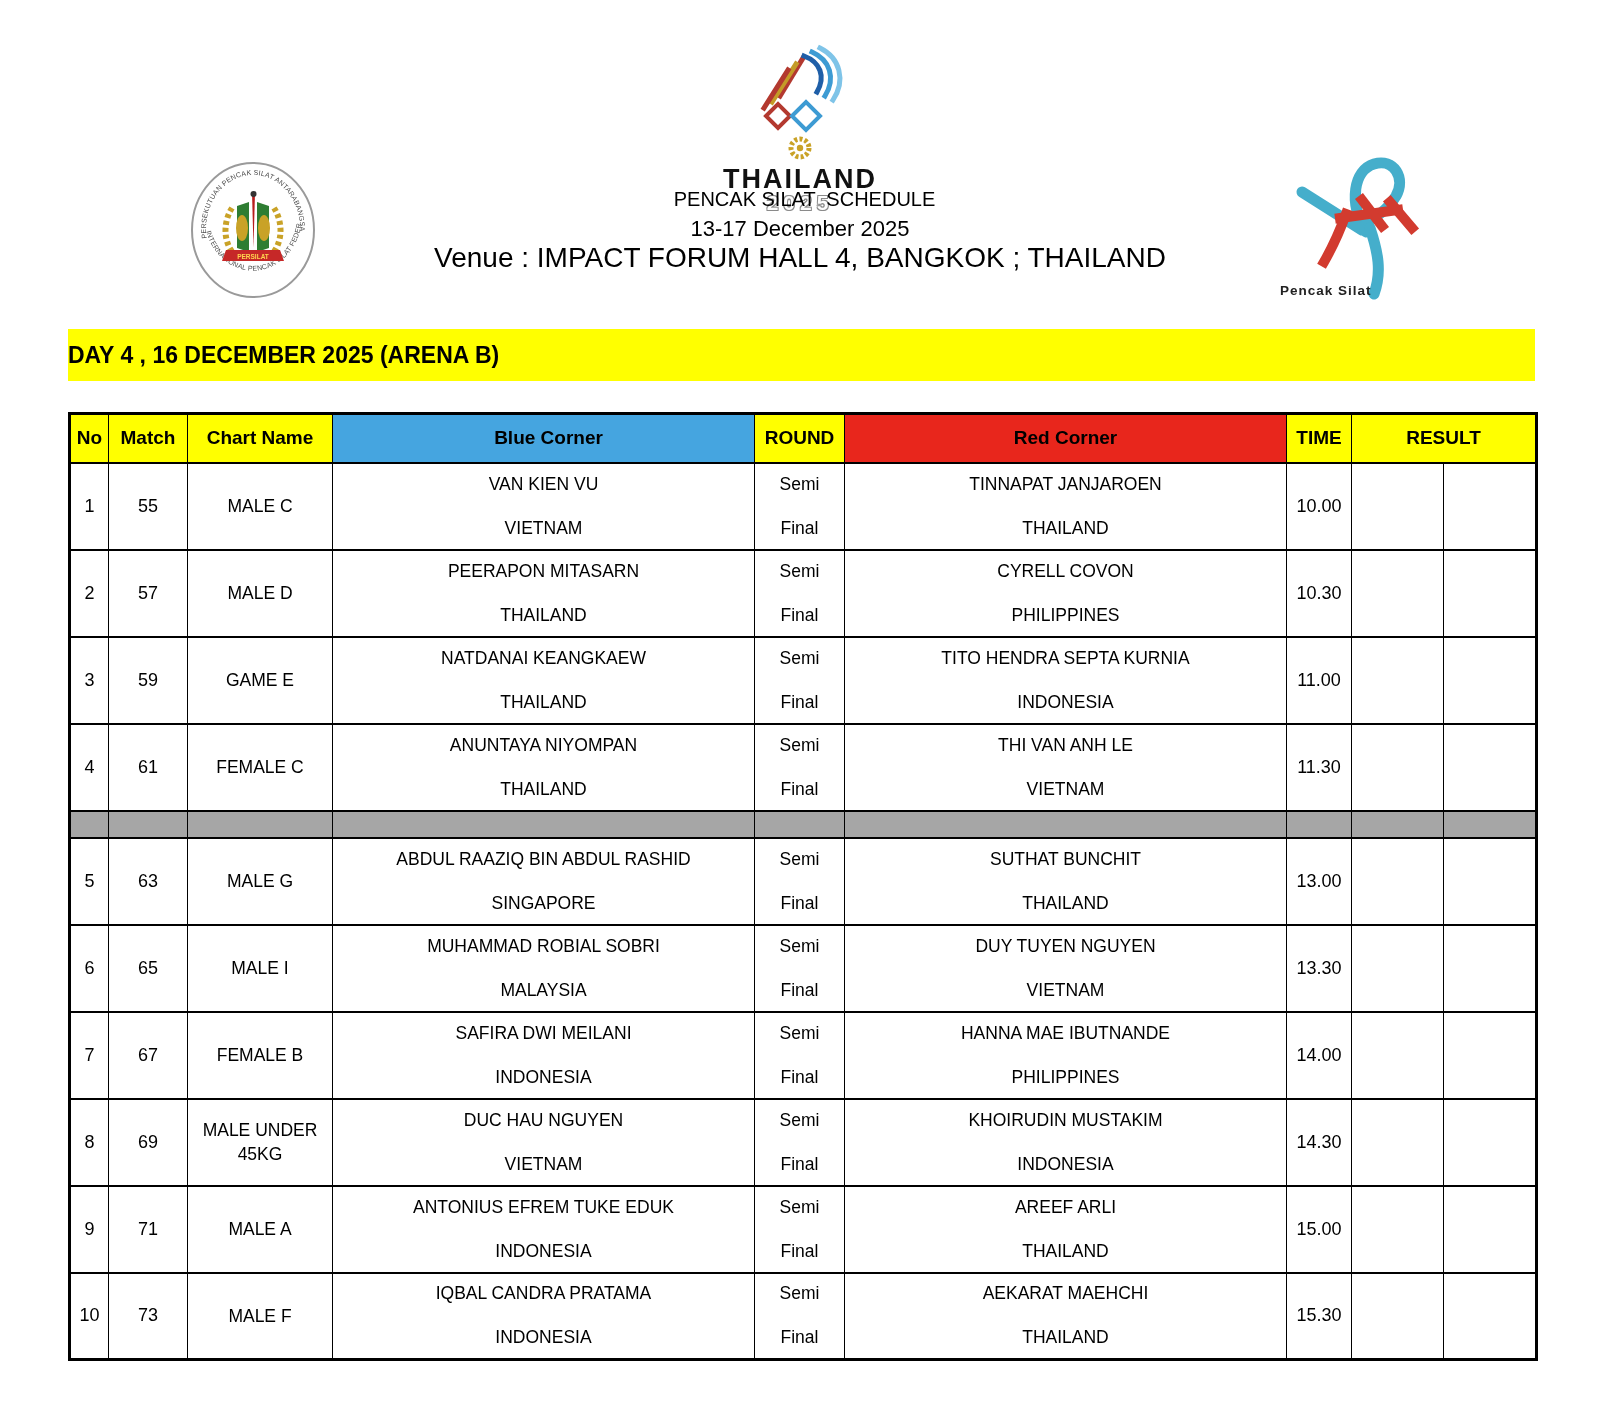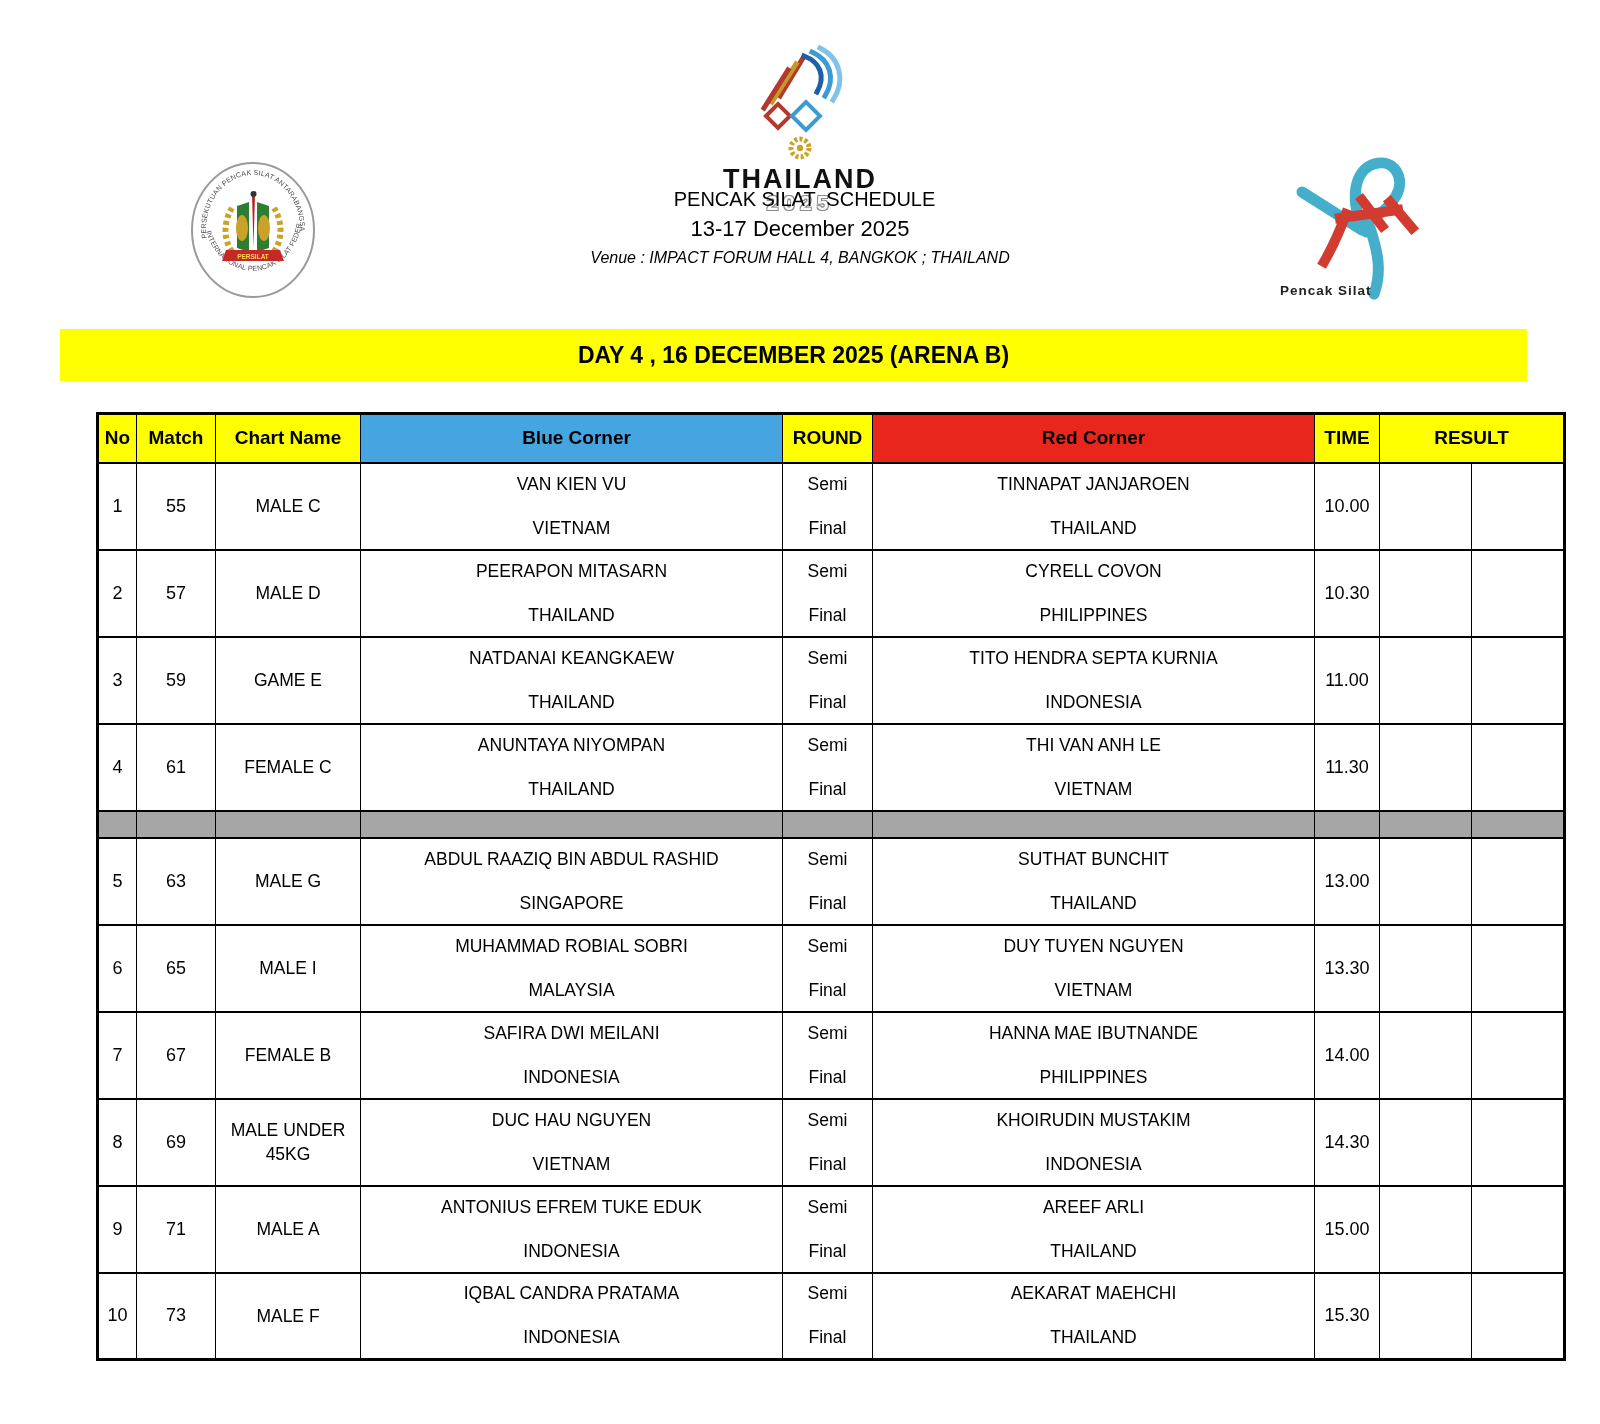--- a/index.html
+++ b/index.html
@@ -19,33 +19,33 @@
   }
   .pictogram{left:1262px;top:140px;width:210px;height:165px;}
 
   
   .titleblock{left:0;top:184px;width:1600px;text-align:center;}
   .titleblock .l1{font-size:24px;font-weight:bold;line-height:29px;}
   .titleblock .l1 sup{font-size:13px;}
   .titleblock .l1 .ital{font-style:italic;}
   .titleblock .l2{font-size:20px;font-weight:normal;line-height:30px;white-space:pre;padding-left:9px;}
   .titleblock .l3{font-size:22px;line-height:29px;}
-  .titleblock .l4{font-size:16px;line-height:30px;font-style:italic;}
+  .titleblock .l4{font-size:28px;line-height:30px;}
 
   
   .daybanner{
-    left:60px;top:329px;width:1467px;height:52px;
+    left:68px;top:329px;width:1467px;height:52px;
     background:var(--banner-yellow,#FFFF00);
-    display:flex;align-items:center;justify-content:center;
+    display:flex;align-items:center;
     font-size:23px;font-weight:bold;
   }
 
   
   .tablewrap{left:68px;top:412px;width:1467px;}
-  table{border-collapse:collapse;table-layout:fixed;width:1467px;border:3px solid #000;margin-left:28px;}
+  table{border-collapse:collapse;table-layout:fixed;width:1467px;border:3px solid #000;}
   th,td{border-left:1.5px solid #000;border-right:1.5px solid #000;
         border-top:2.5px solid #000;border-bottom:2.5px solid #000;
         padding:0;overflow:hidden;}
   thead tr{height:49px;}
   tbody tr.match{height:87px;}
   tbody tr.sep{height:25px;}
   th{font-size:19px;font-weight:bold;background:var(--banner-yellow,#FFFF00);}
   th.h-blue{background:var(--blue-corner,#45A5E0);padding-left:10px;}
   th.h-red{background:var(--red-corner,#E8261C);}
   td{font-size:17.5px;text-align:center;vertical-align:middle;background:#fff;}

